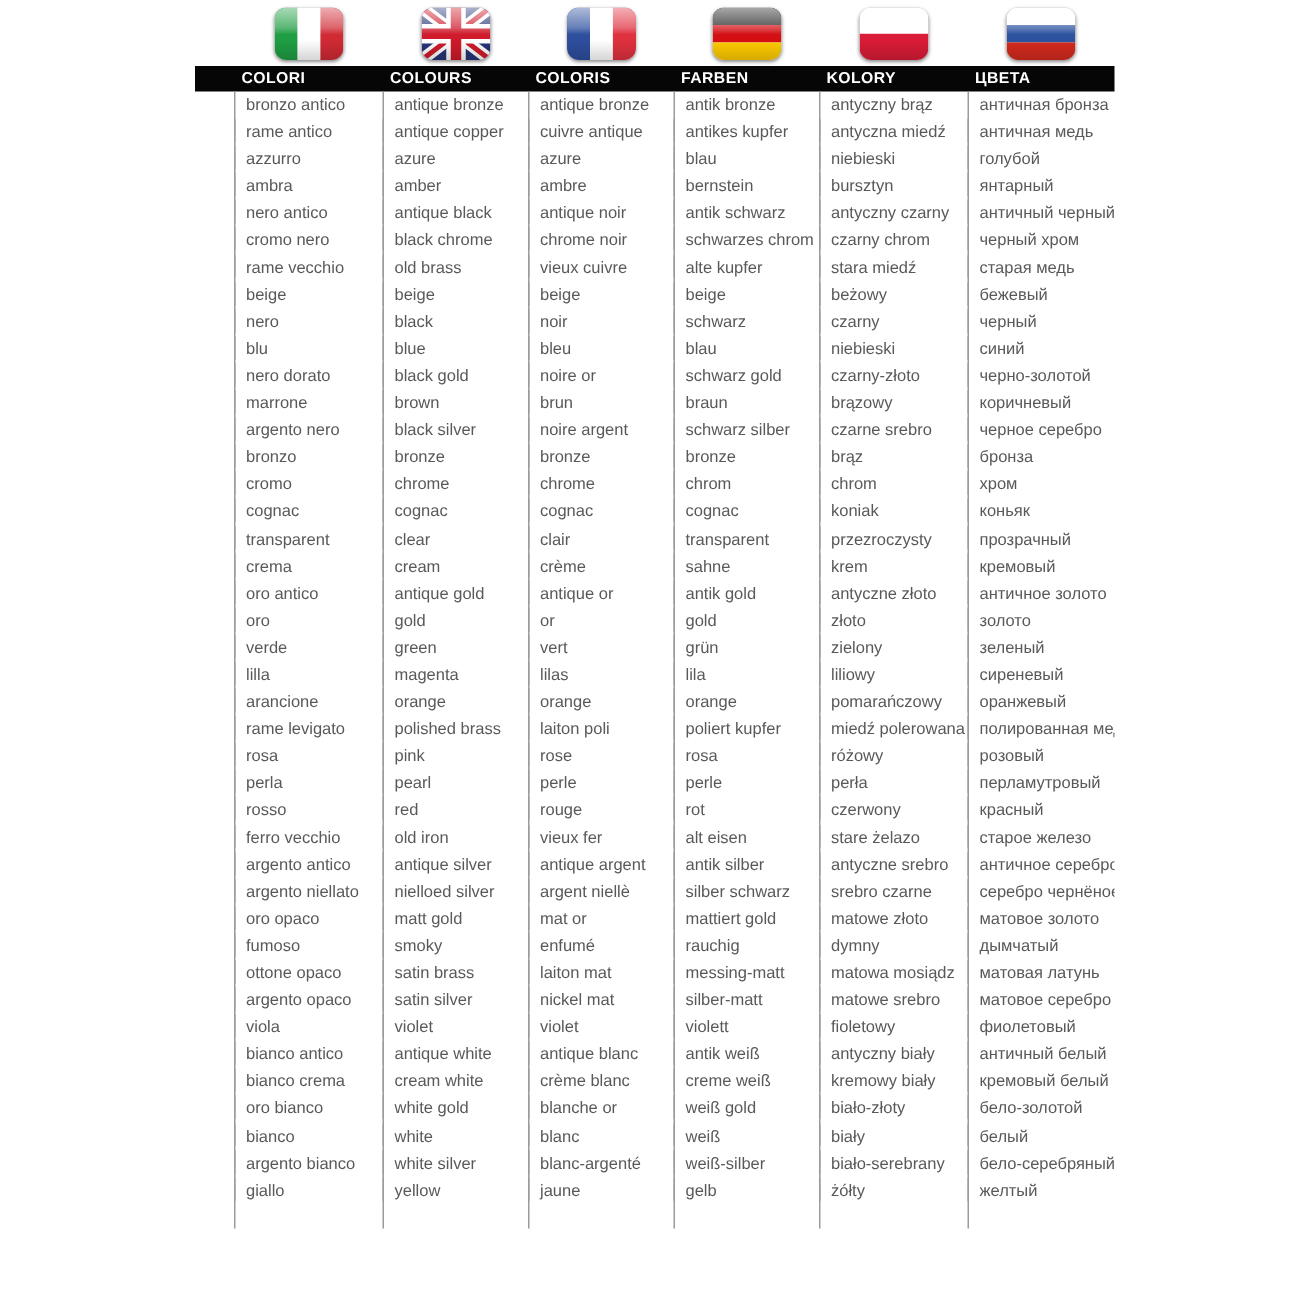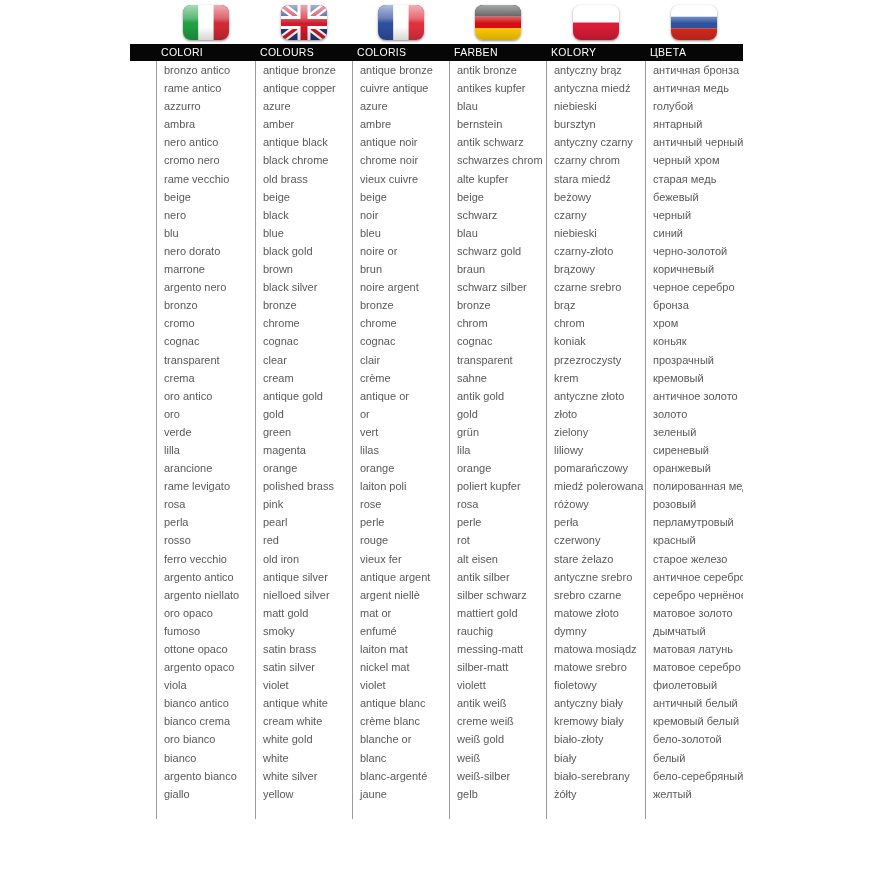--- a/index.html
+++ b/index.html
@@ -27,21 +27,21 @@
     background:
       linear-gradient(180deg, rgba(255,255,255,.62) 0%, rgba(255,255,255,.28) 38%, rgba(255,255,255,0) 52%),
       linear-gradient(0deg, rgba(0,0,0,.16) 0%, rgba(0,0,0,0) 38%);
   }
 
   
   .header-bar{
     height:17px;background:#060606;align-items:center;
   }
   .header-bar .hcell{
-    color:#ffffff;font-size:10.5px;font-weight:normal;letter-spacing:.3px;
+    color:#ffffff;font-size:10.5px;font-weight:bold;letter-spacing:.3px;
     padding-left:5px;line-height:17px;white-space:nowrap;overflow:hidden;
   }
 
   
   .tbody .row{height:18.1px;}
   .cell{
     font-size:11px;color:#58595b;line-height:18.1px;white-space:nowrap;overflow:hidden;
     padding-left:7px;border-left:1px solid #9b9b9b;
   }
   .cell.code{

